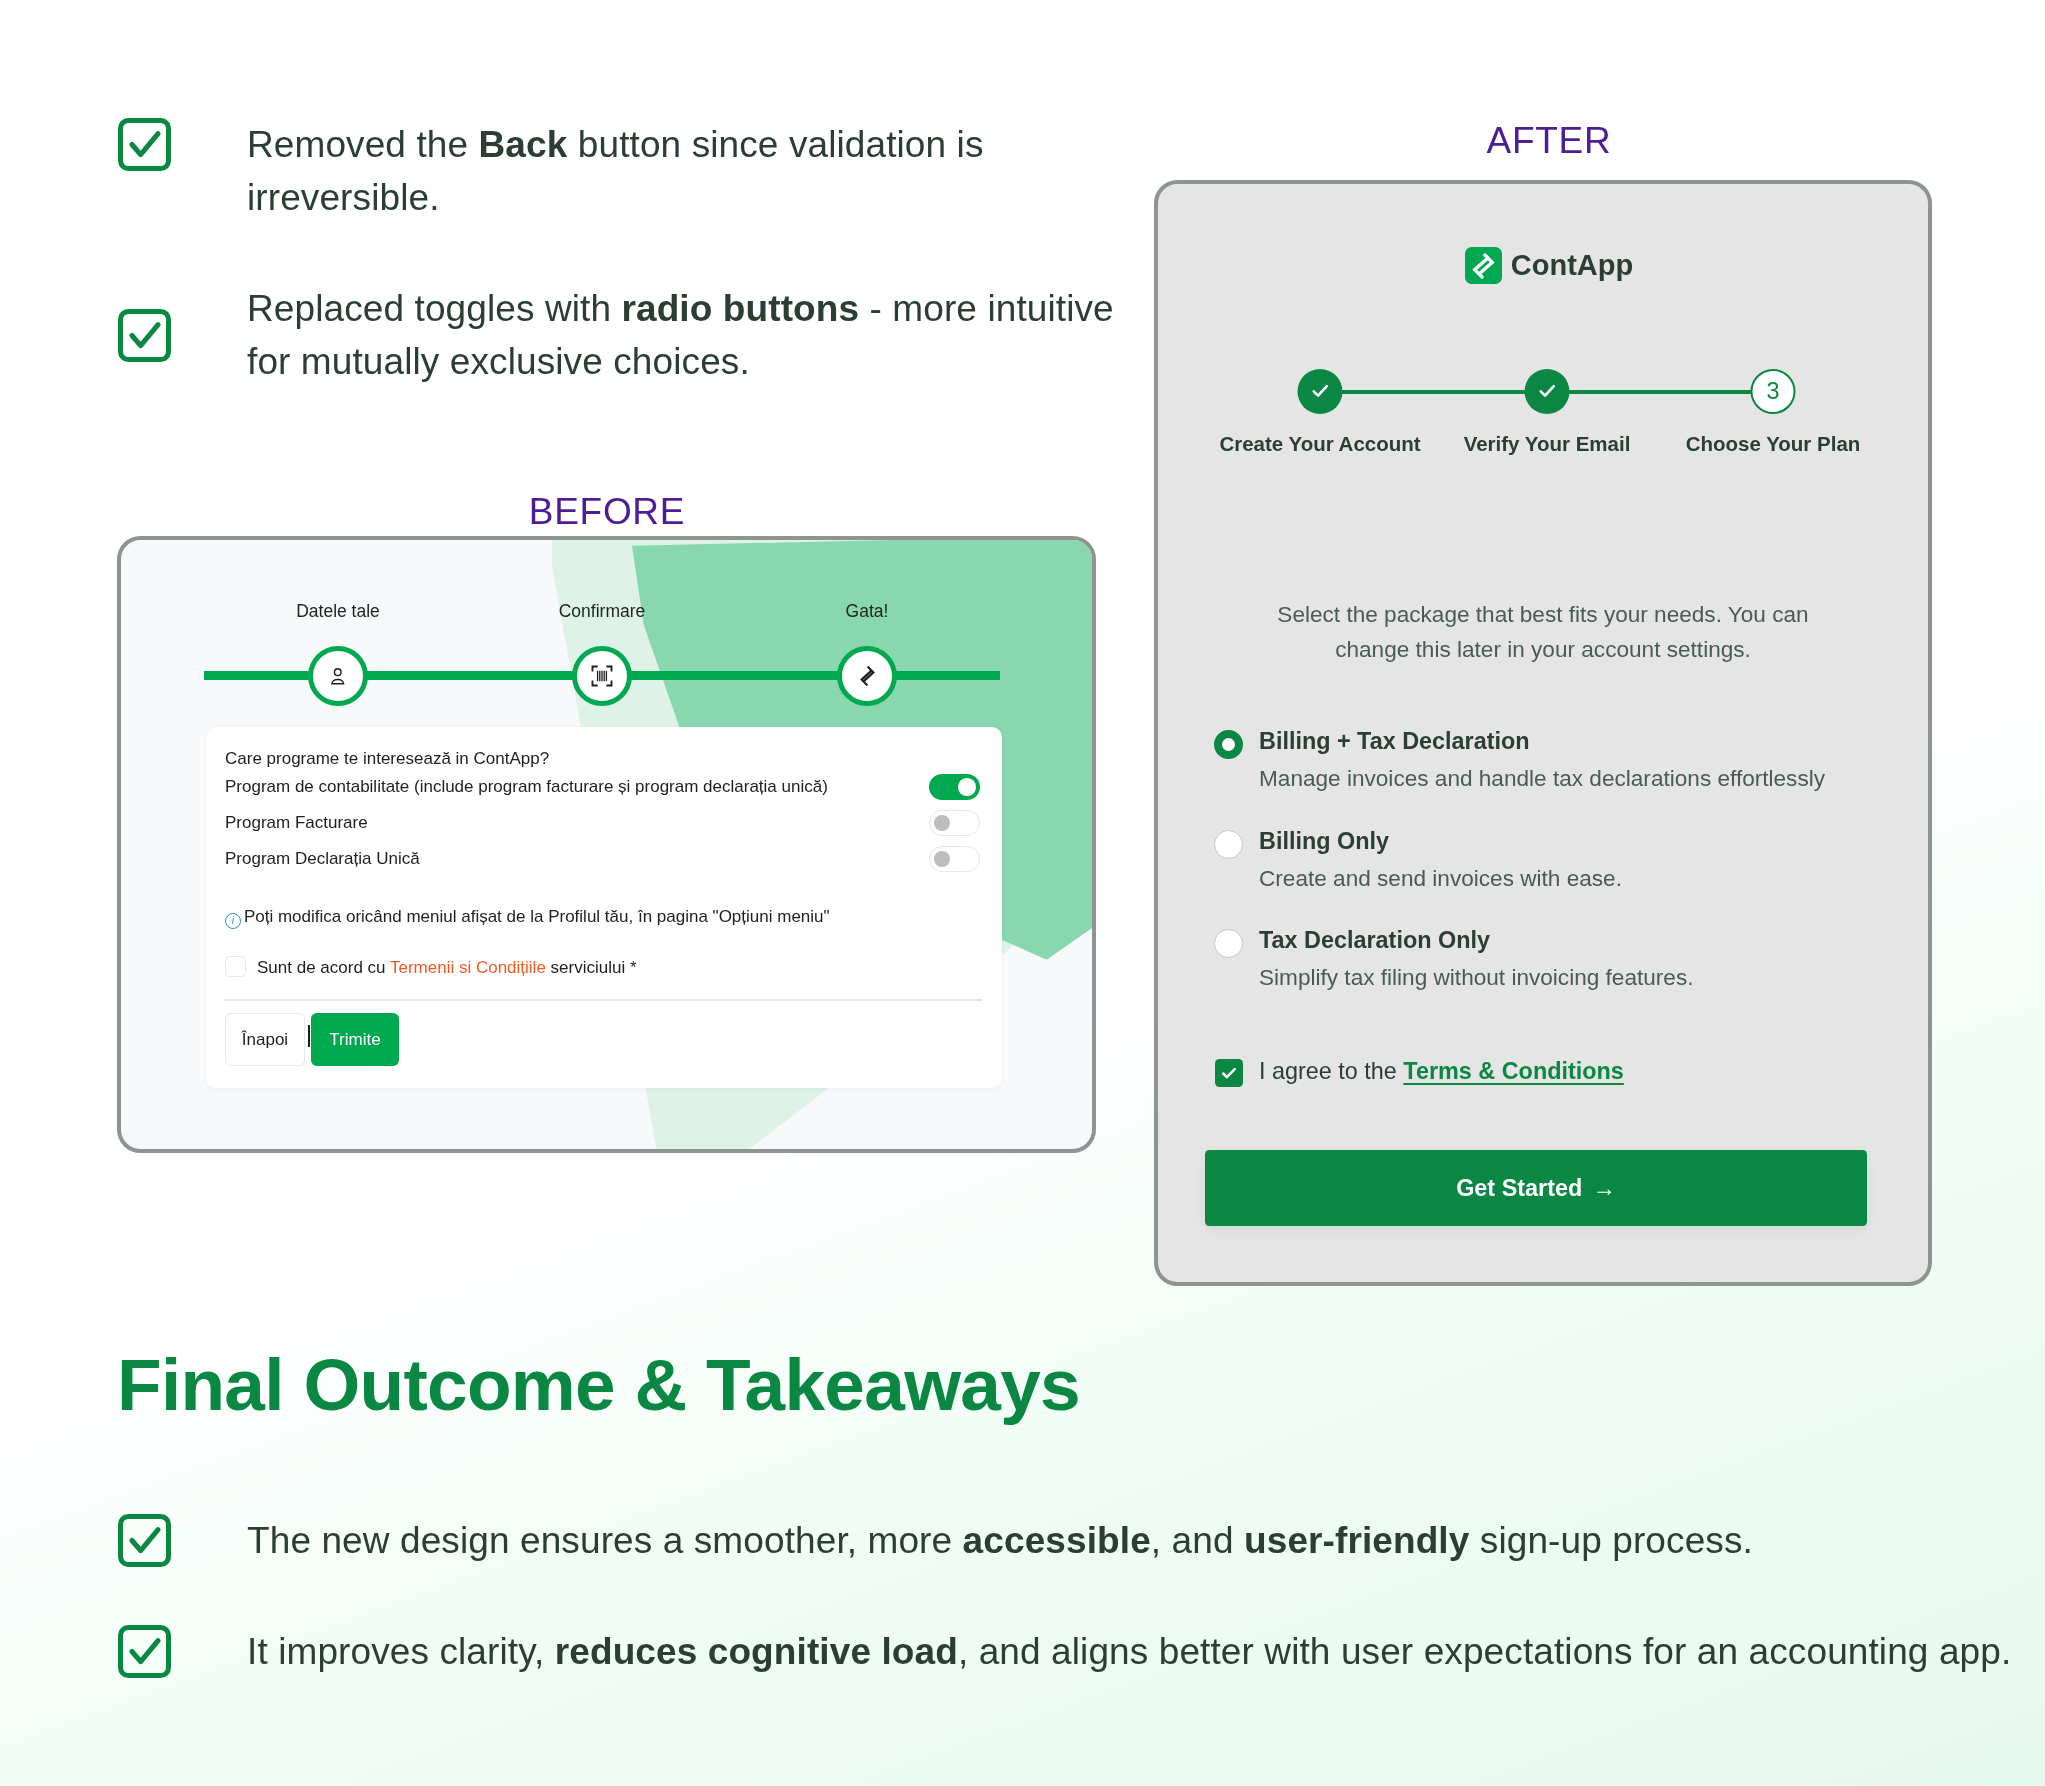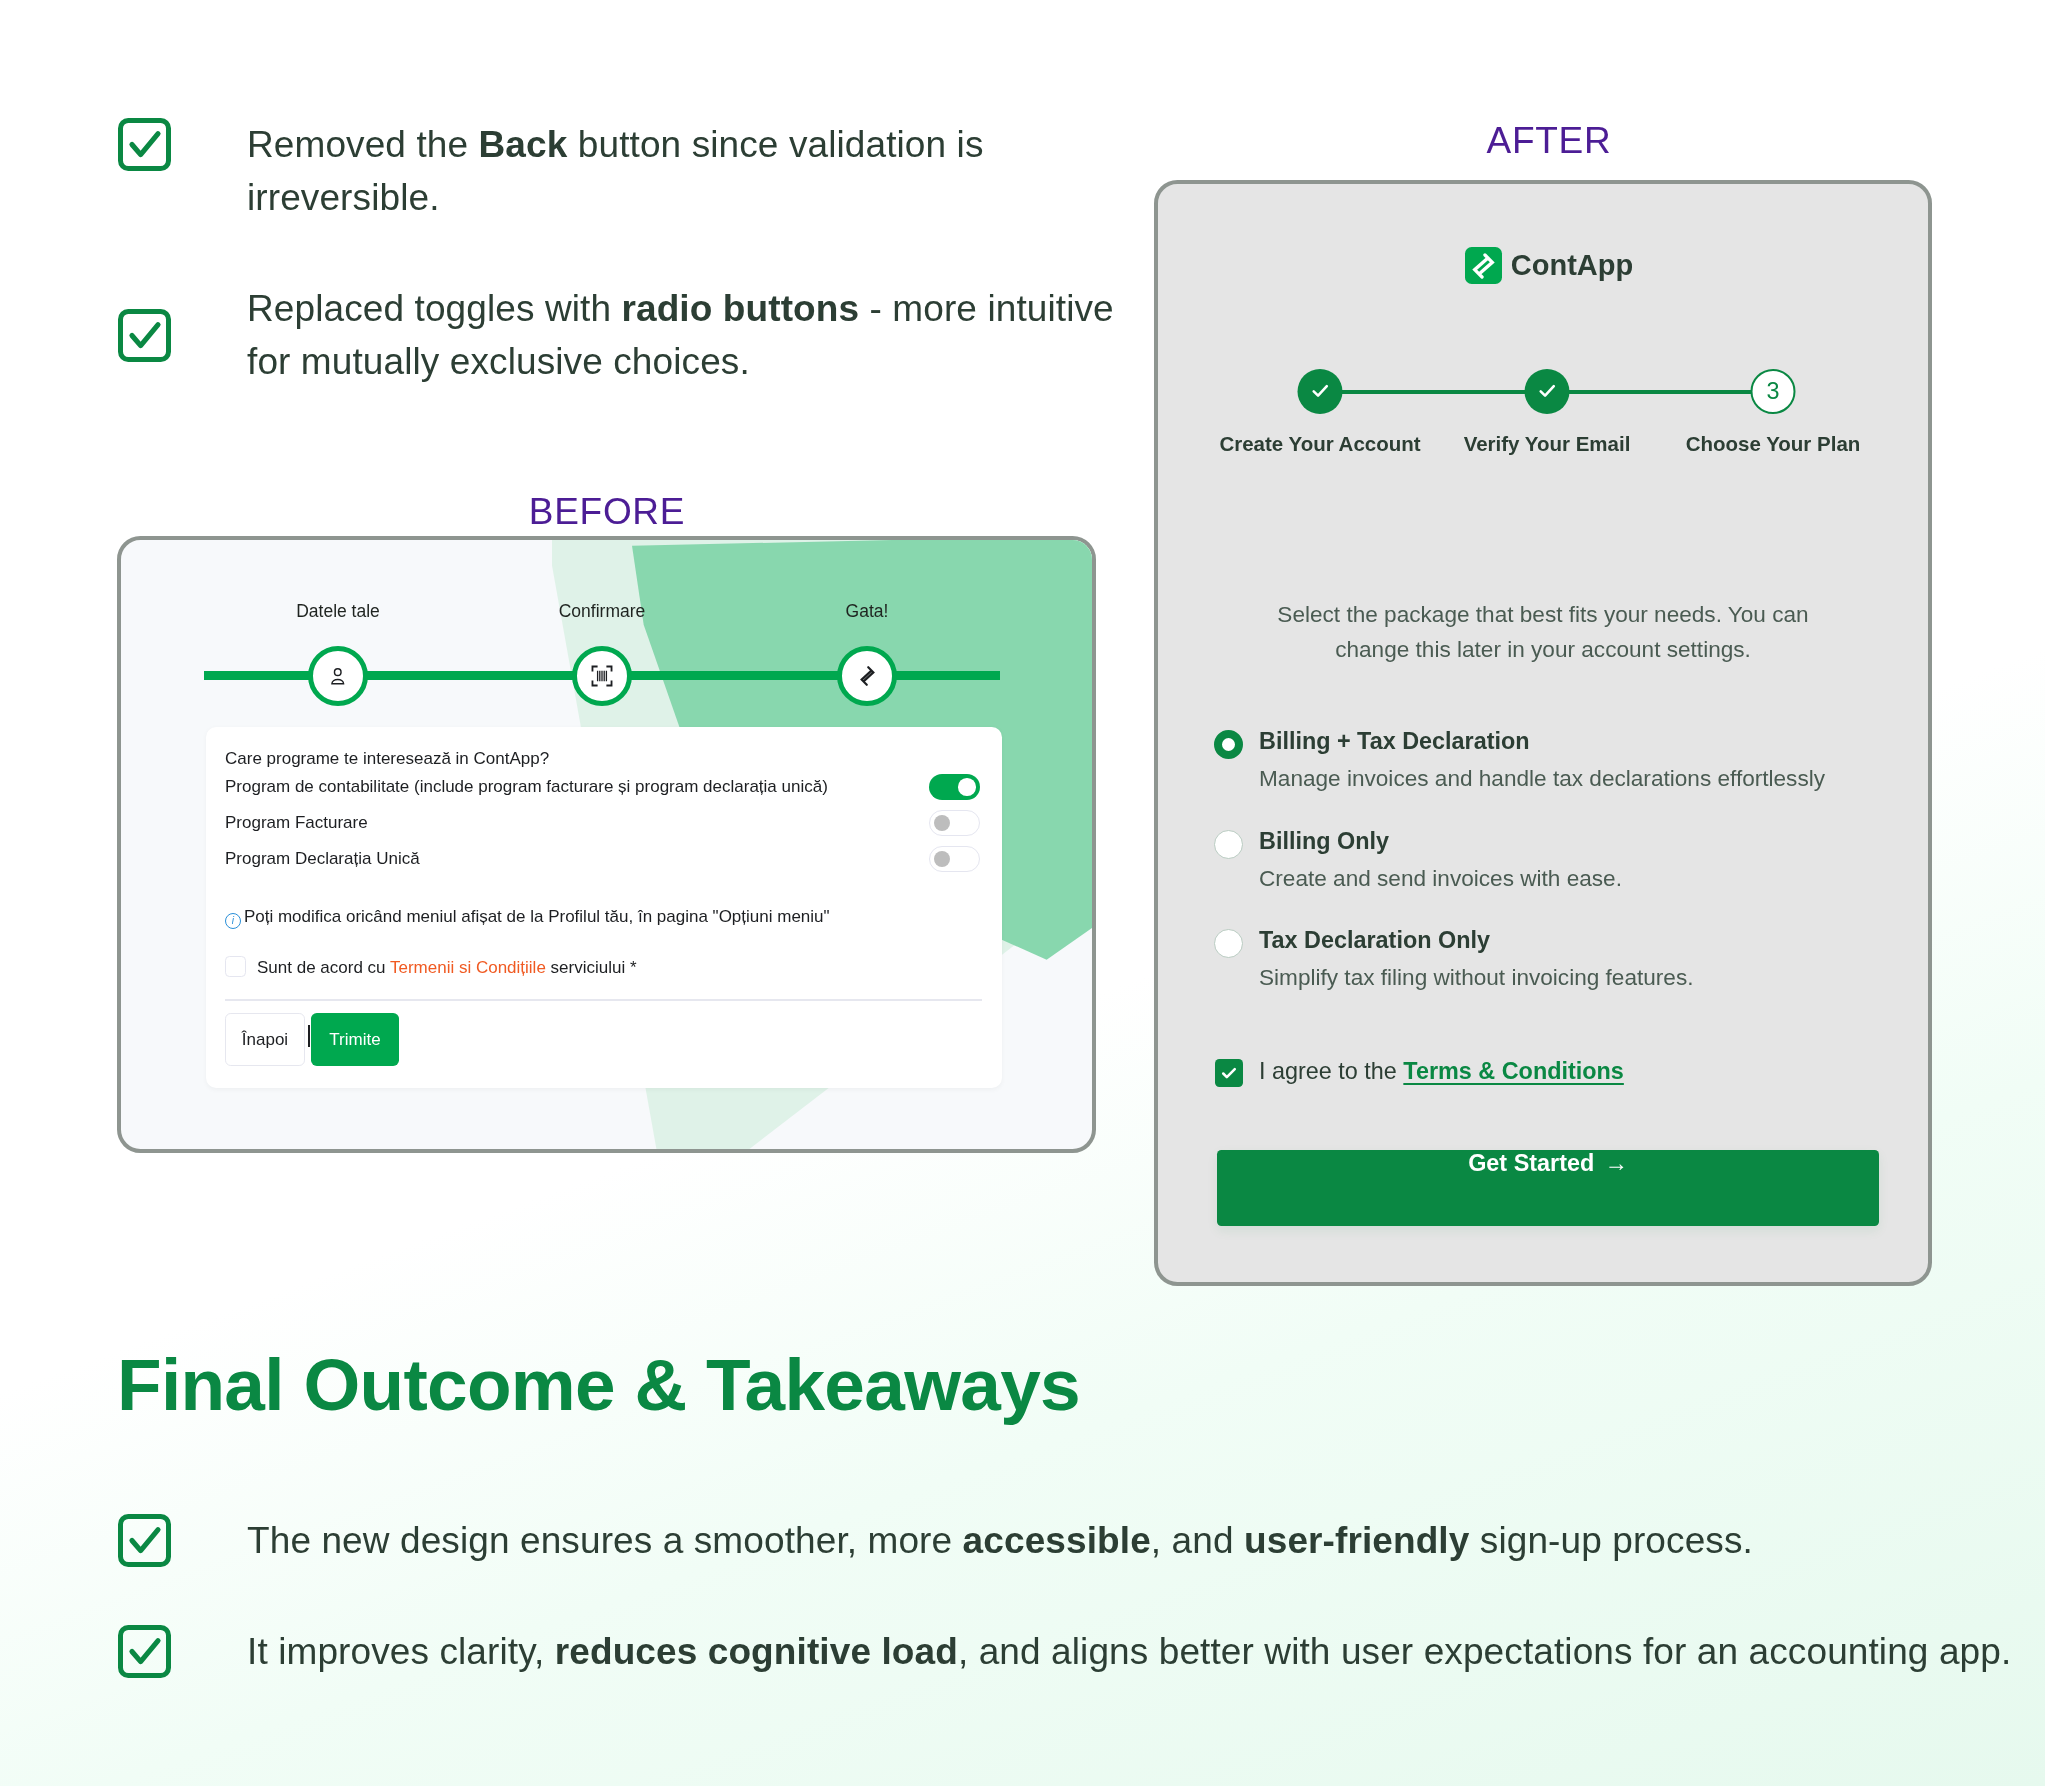--- a/index.html
+++ b/index.html
@@ -105,22 +105,22 @@
   .radio.checked { border: 8px solid #0a8843; }
   .radio-label { position: absolute; left: 45px; top: 0; font-size: 23.4px; font-weight: 700; color: #2c3e34; white-space: nowrap; }
   .radio-desc { position: absolute; left: 45px; top: 38px; font-size: 22.6px; color: #4a5b52; white-space: nowrap; }
   .agree-checkbox {
     position: absolute; left: 57px; top: 875px; width: 28px; height: 28px; border-radius: 4.4px; background: #0a8843;
     display: flex; align-items: center; justify-content: center;
   }
   .agree-text { position: absolute; left: 101px; top: 874px; font-size: 23.4px; color: #2c3e34; white-space: nowrap; }
   .terms-link { color: #0a8843; font-weight: 700; text-decoration: underline; text-underline-offset: 4.4px; text-decoration-thickness: 1.5px; }
   .cta {
-    position: absolute; left: 59px; top: 966px; width: 662px; height: 76px; border-radius: 4.4px; background: #0a8843;
-    color: #fff; font-size: 23.4px; font-weight: 700; display: flex; justify-content: center;
+    position: absolute; left: 47px; top: 966px; width: 662px; height: 76px; border-radius: 4.4px; background: #0a8843;
+    color: #fff; font-size: 23.4px; font-weight: 700; display: flex; align-items: center; justify-content: center;
     box-shadow: 0 4.4px 10.2px rgba(10,136,67,0.08);
   }
   .cta-arrow { margin-left: 10.2px; }
 
   .final-heading {
     position: absolute; left: 117px; top: 1343px; font-size: 73px; font-weight: 700; color: #0a8843; letter-spacing: -0.7px;
   }
 </style>
 </head>
 <body>

